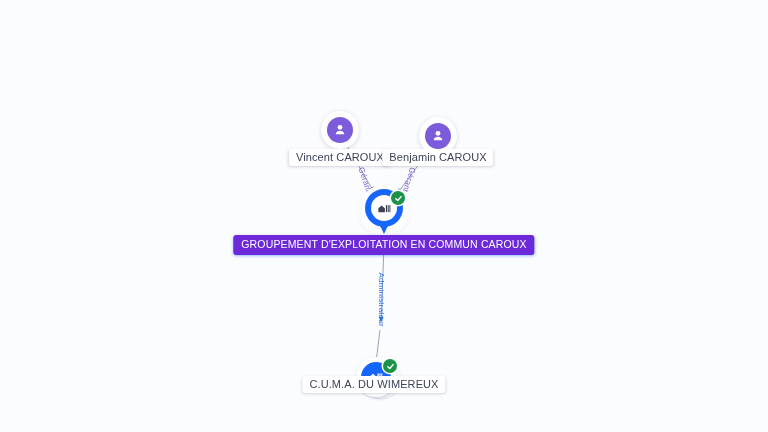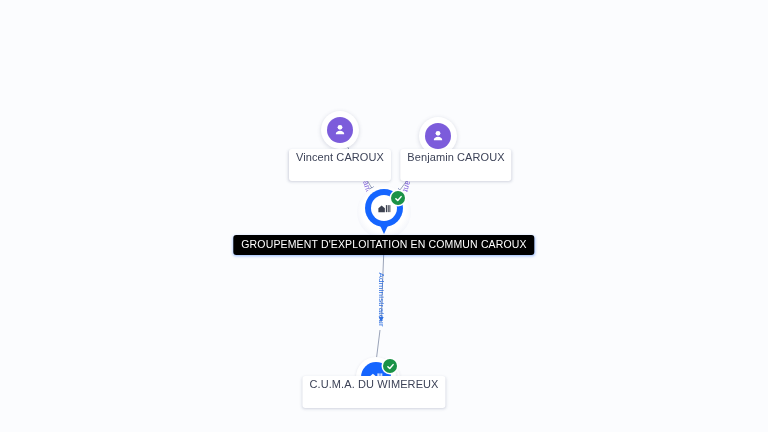--- a/index.html
+++ b/index.html
@@ -152,32 +152,32 @@
     box-shadow: 0 0 0 1.5px #ffffff;
   }
   .badge-check svg { display: block; }
 
   
   .node-label {
     position: absolute;
     transform: translate(-50%, 0);
     white-space: nowrap;
     border-radius: 3px;
-    padding: 2px 7px 17px 7px;
+    padding: 2px 7px 2px 7px;
     font-size: 11px;
     line-height: 13px;
     letter-spacing: 0.1px;
   }
   .label-plain {
     background: #ffffff;
     color: #3c4257;
     box-shadow: 0 1px 3px rgba(60,70,110,0.22);
   }
   .label-primary {
-    background: #000000;
+    background: #6d28d9;
     color: #ffffff;
     box-shadow: 0 1px 3px rgba(21,101,255,0.45);
     font-size: 10.5px;
     letter-spacing: 0.15px;
     padding: 3px 8px 4px 8px;
   }
 
   
   .edge-label {
     position: absolute;
@@ -235,21 +235,21 @@
   <div class="node" style="left:438px; top:136px;">
     <div class="person-halo">
       <div class="person-avatar">
         <svg width="16" height="16" viewBox="0 0 24 24" fill="#ffffff">
           <circle cx="12" cy="8" r="3.6"></circle>
           <path d="M12 13.2c-3.4 0-6.2 2.1-6.2 4.2v1.1h12.4v-1.1c0-2.1-2.8-4.2-6.2-4.2z"></path>
         </svg>
       </div>
     </div>
   </div>
-  <div class="node-label label-plain" style="left:456px; top:149px;">Benjamin CAROUX</div>
+  <div class="node-label label-plain" style="left:438px; top:149px;">Benjamin CAROUX</div>
 
   <div class="node" style="left:384px; top:212px;">
     <div class="pin-halo">
       <div class="pin-shape">
         <div class="pin-tip"></div>
         <div class="pin-body"></div>
         <div class="pin-inner">
           <svg width="15" height="15" viewBox="0 0 24 24" fill="#3d4250">
             <path d="M2.2 11.6 L7.4 7.1 L12.6 11.6 L12.6 17.8 L2.2 17.8 Z"></path>
             <rect x="14.2" y="6.6" width="2.0" height="11.2"></rect>

